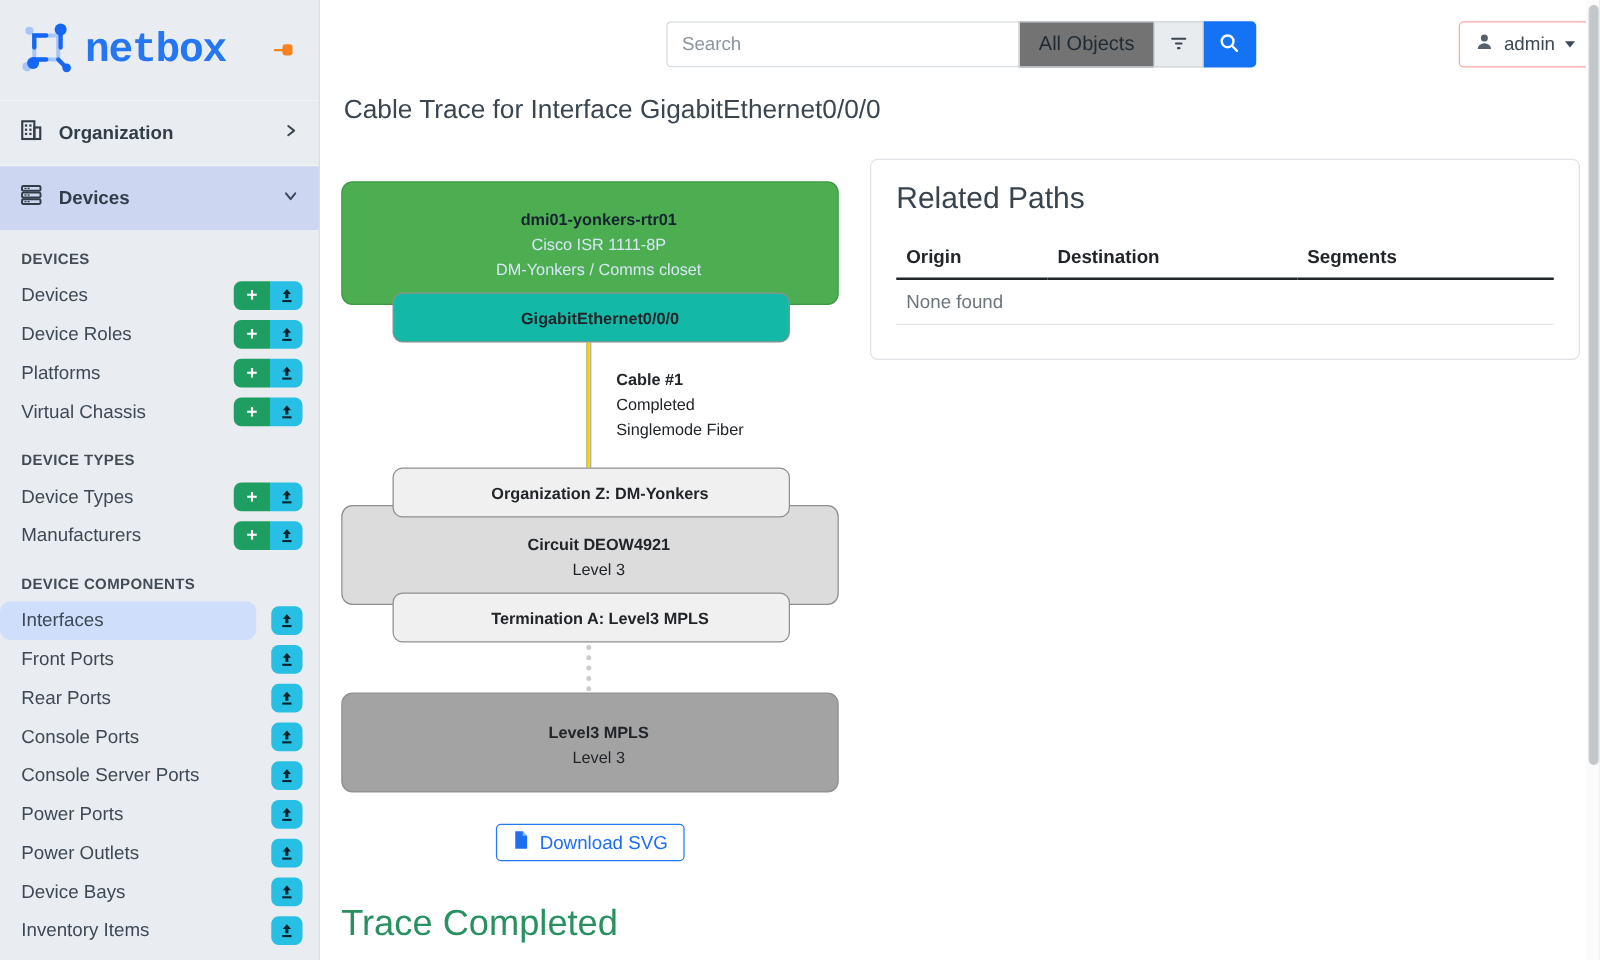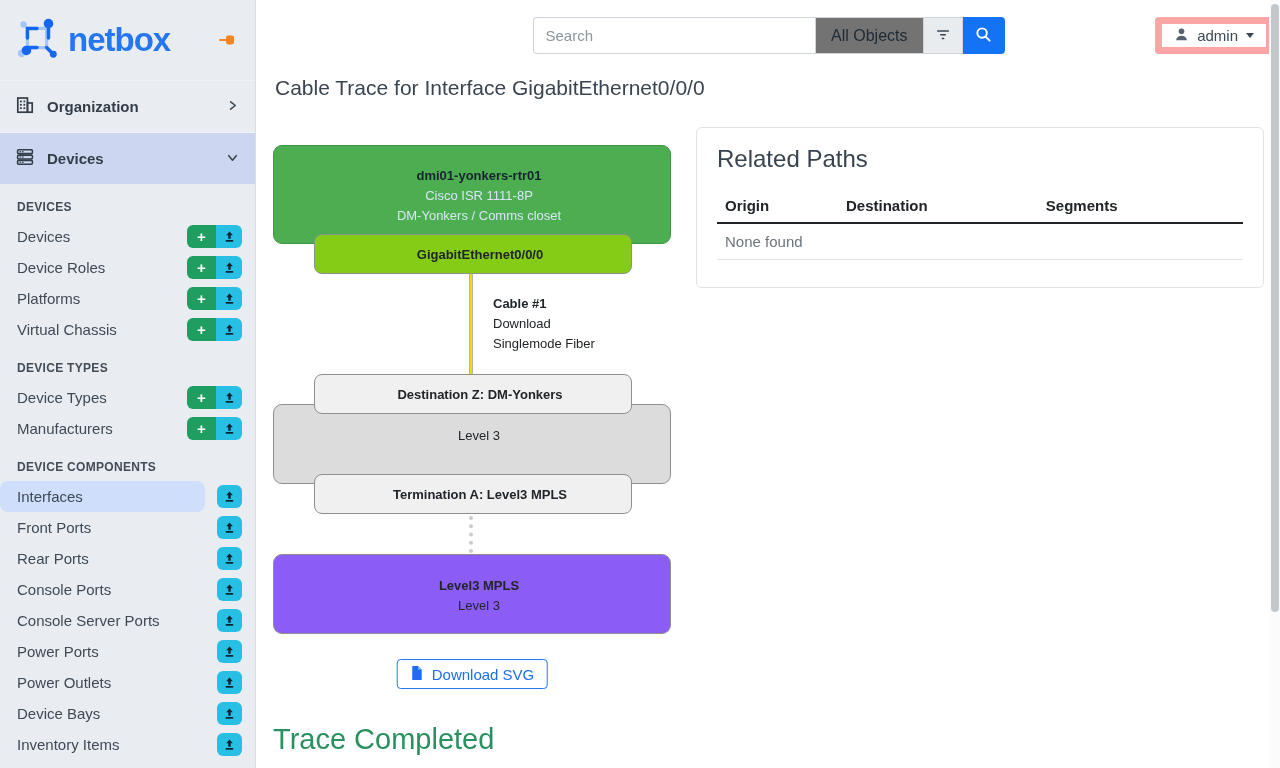--- a/index.html
+++ b/index.html
@@ -4,21 +4,21 @@
 <style>
   * { margin:0; padding:0; box-sizing:border-box; }
   html,body { width:1280px; height:768px; overflow:hidden; background:#fff;
               font-family:"Liberation Sans", sans-serif; }
 
   
   .sidebar { position:fixed; left:0; top:0; width:256px; height:768px;
              background:#e9edf1; border-right:1px solid #d9dee3; z-index:5; }
   .logo-row { height:80px; display:flex; align-items:center;
               justify-content:space-between; padding:0 20px 0 14px; }
-  .logo { display:flex; align-items:center; gap:8px; text-decoration:none; cursor:pointer; }
+  .logo { display:flex; align-items:center; gap:8px; text-decoration:none; cursor:pointer;font-family:Liberation Mono, monospace; }
   .logo-text { font-size:33px; font-weight:700; color:#2576f3; letter-spacing:-1px; }
   .pin { cursor:pointer; display:flex; }
 
   .nav-group { height:52px; display:flex; align-items:center; gap:13px;
                padding:0 16px; cursor:pointer; border-top:1px solid #f0f3f6; }
   .nav-group .glabel { flex:1; font-size:15px; font-weight:600; color:#333d48; }
   .nav-group.active { background:#ccd6f0; }
 
   .section-heading { margin:13px 0 4px; padding-left:17px; height:20px;
                      font-size:12px; font-weight:700; color:#434c56;
@@ -45,59 +45,59 @@
                   color:#212529; outline:none; font-family:inherit; }
   .search-input::placeholder { color:#8d959e; }
   .scope-btn { background:#737373; border:1px solid #ced4da; border-right:none;
                padding:0 15px; font-size:16px; color:#1f2933; cursor:pointer;
                font-family:inherit; }
   .filter-btn { background:#e9ecef; border:1px solid #ced4da; width:40px;
                 display:flex; align-items:center; justify-content:center; cursor:pointer; }
   .search-btn { background:#1473f5; border:none; border-radius:0 4px 4px 0; width:42px;
                 display:flex; align-items:center; justify-content:center; cursor:pointer; }
   .user-btn { position:absolute; right:7px; top:17px; height:37px; background:#fff;
-              border:7px solid #fca5a5; border-radius:4px; padding:0 12px;
+              border:1px solid #fca5a5; border-radius:4px; padding:0 12px;
               display:flex; align-items:center; gap:8px; font-size:15px; color:#3c4854;
               cursor:pointer; font-family:inherit; }
   .caret-down { width:0; height:0; border-left:4.5px solid transparent;
                 border-right:4.5px solid transparent; border-top:5px solid #3c4854; }
 
   .page-title { font-size:21px; font-weight:400; color:#3a4550;
                 padding-left:18px; margin-top:6px; }
 
   .content-row { display:flex; margin:27px 16px 0 16px; gap:25px; align-items:flex-start; }
 
   
   .diagram { position:relative; width:398px; height:635px; flex-shrink:0; }
   .tbox { position:absolute; border-radius:9px; text-align:center; font-size:13px;padding-left:14px; }
   .box-device { left:0; top:18px; width:398px; height:99px; background:#4cae51;
                 border:1px solid #3e9743; padding-top:20px; line-height:20px; z-index:1; }
   .device-name { font-weight:700; color:#17242f; cursor:pointer; }
   .device-link { display:block; color:#d8e6f6; text-decoration:none; cursor:pointer; }
-  .port-box { left:41px; top:107px; width:318px; height:40px; background:#84cc16;
+  .port-box { left:41px; top:107px; width:318px; height:40px; background:#14b8a6;
               border:1px solid #8f8f8f; border-radius:8px; font-weight:700; color:#212529;
               display:flex; align-items:center; justify-content:center; z-index:2; }
   .cable-line { position:absolute; left:196px; top:147px; width:4px; height:100px;
                 background:#ffd700; border-left:1px solid #b5b5a0;
                 border-right:1px solid #b5b5a0; }
   .cable-info { position:absolute; left:220px; top:167px; font-size:13px;
                 line-height:20px; color:#212529; text-align:left; }
   .cable-name { font-weight:700; cursor:pointer; }
   .term-box { left:41px; width:318px; height:40px; background:#f0f0f0;
               border:1px solid #8f8f8f; border-radius:8px; font-weight:700; color:#212529;
               display:flex; align-items:center; justify-content:center; z-index:2; }
   .term-z { top:247px; }
   .term-a { top:347px; }
   .circuit-box { left:0; top:277px; width:398px; height:80px; background:#dcdcdc;
                  border:1px solid #8f8f8f; padding-top:21px; line-height:20px; z-index:1; }
   .bold-line { font-weight:700; color:#212529; cursor:pointer; }
   .sub-line { color:#212529; }
   .dotted-line { position:absolute; left:196px; top:389px; height:37px; width:0;
                  border-left:4px dotted #c9ccd0; }
-  .far-box { left:0; top:427px; width:398px; height:80px; background:#8b5cf6;
+  .far-box { left:0; top:427px; width:398px; height:80px; background:#a3a3a3;
              border:1px solid #8f8f8f; padding-top:21px; line-height:20px; }
   .download-btn { position:absolute; left:199px; transform:translateX(-50%); top:532px;
                   height:30px; background:#fff; border:1px solid #2478f0; color:#1f6ef0;
                   border-radius:4px; padding:0 12px; display:flex; align-items:center;
                   gap:8px; font-size:15px; cursor:pointer; font-family:inherit; }
   .trace-status { position:absolute; top:596px; width:398px; text-align:left;
                   font-size:29px; color:#28915f; }
 
   
   .card { flex:1; border:1px solid #dfe3e7; border-radius:6px; padding:17px 20px;
@@ -426,26 +426,27 @@
       <div class="tbox box-device">
         <div class="device-name">dmi01-yonkers-rtr01</div>
         <a class="device-link">Cisco ISR 1111-8P</a>
         <a class="device-link">DM-Yonkers / Comms closet</a>
       </div>
       <div class="tbox port-box">GigabitEthernet0/0/0</div>
 
       <div class="cable-line"></div>
       <div class="cable-info">
         <div class="cable-name">Cable #1</div>
-        <div>Download</div>
+        <div>Completed</div>
         <div>Singlemode Fiber</div>
       </div>
 
-      <div class="tbox term-box term-z">Destination Z: DM-Yonkers</div>
+      <div class="tbox term-box term-z">Organization Z: DM-Yonkers</div>
       <div class="tbox circuit-box">
+        <div class="bold-line">Circuit DEOW4921</div>
         <div class="sub-line">Level 3</div>
       </div>
       <div class="tbox term-box term-a">Termination A: Level3 MPLS</div>
 
       <div class="dotted-line"></div>
 
       <div class="tbox far-box">
         <div class="bold-line">Level3 MPLS</div>
         <div class="sub-line">Level 3</div>
       </div>

